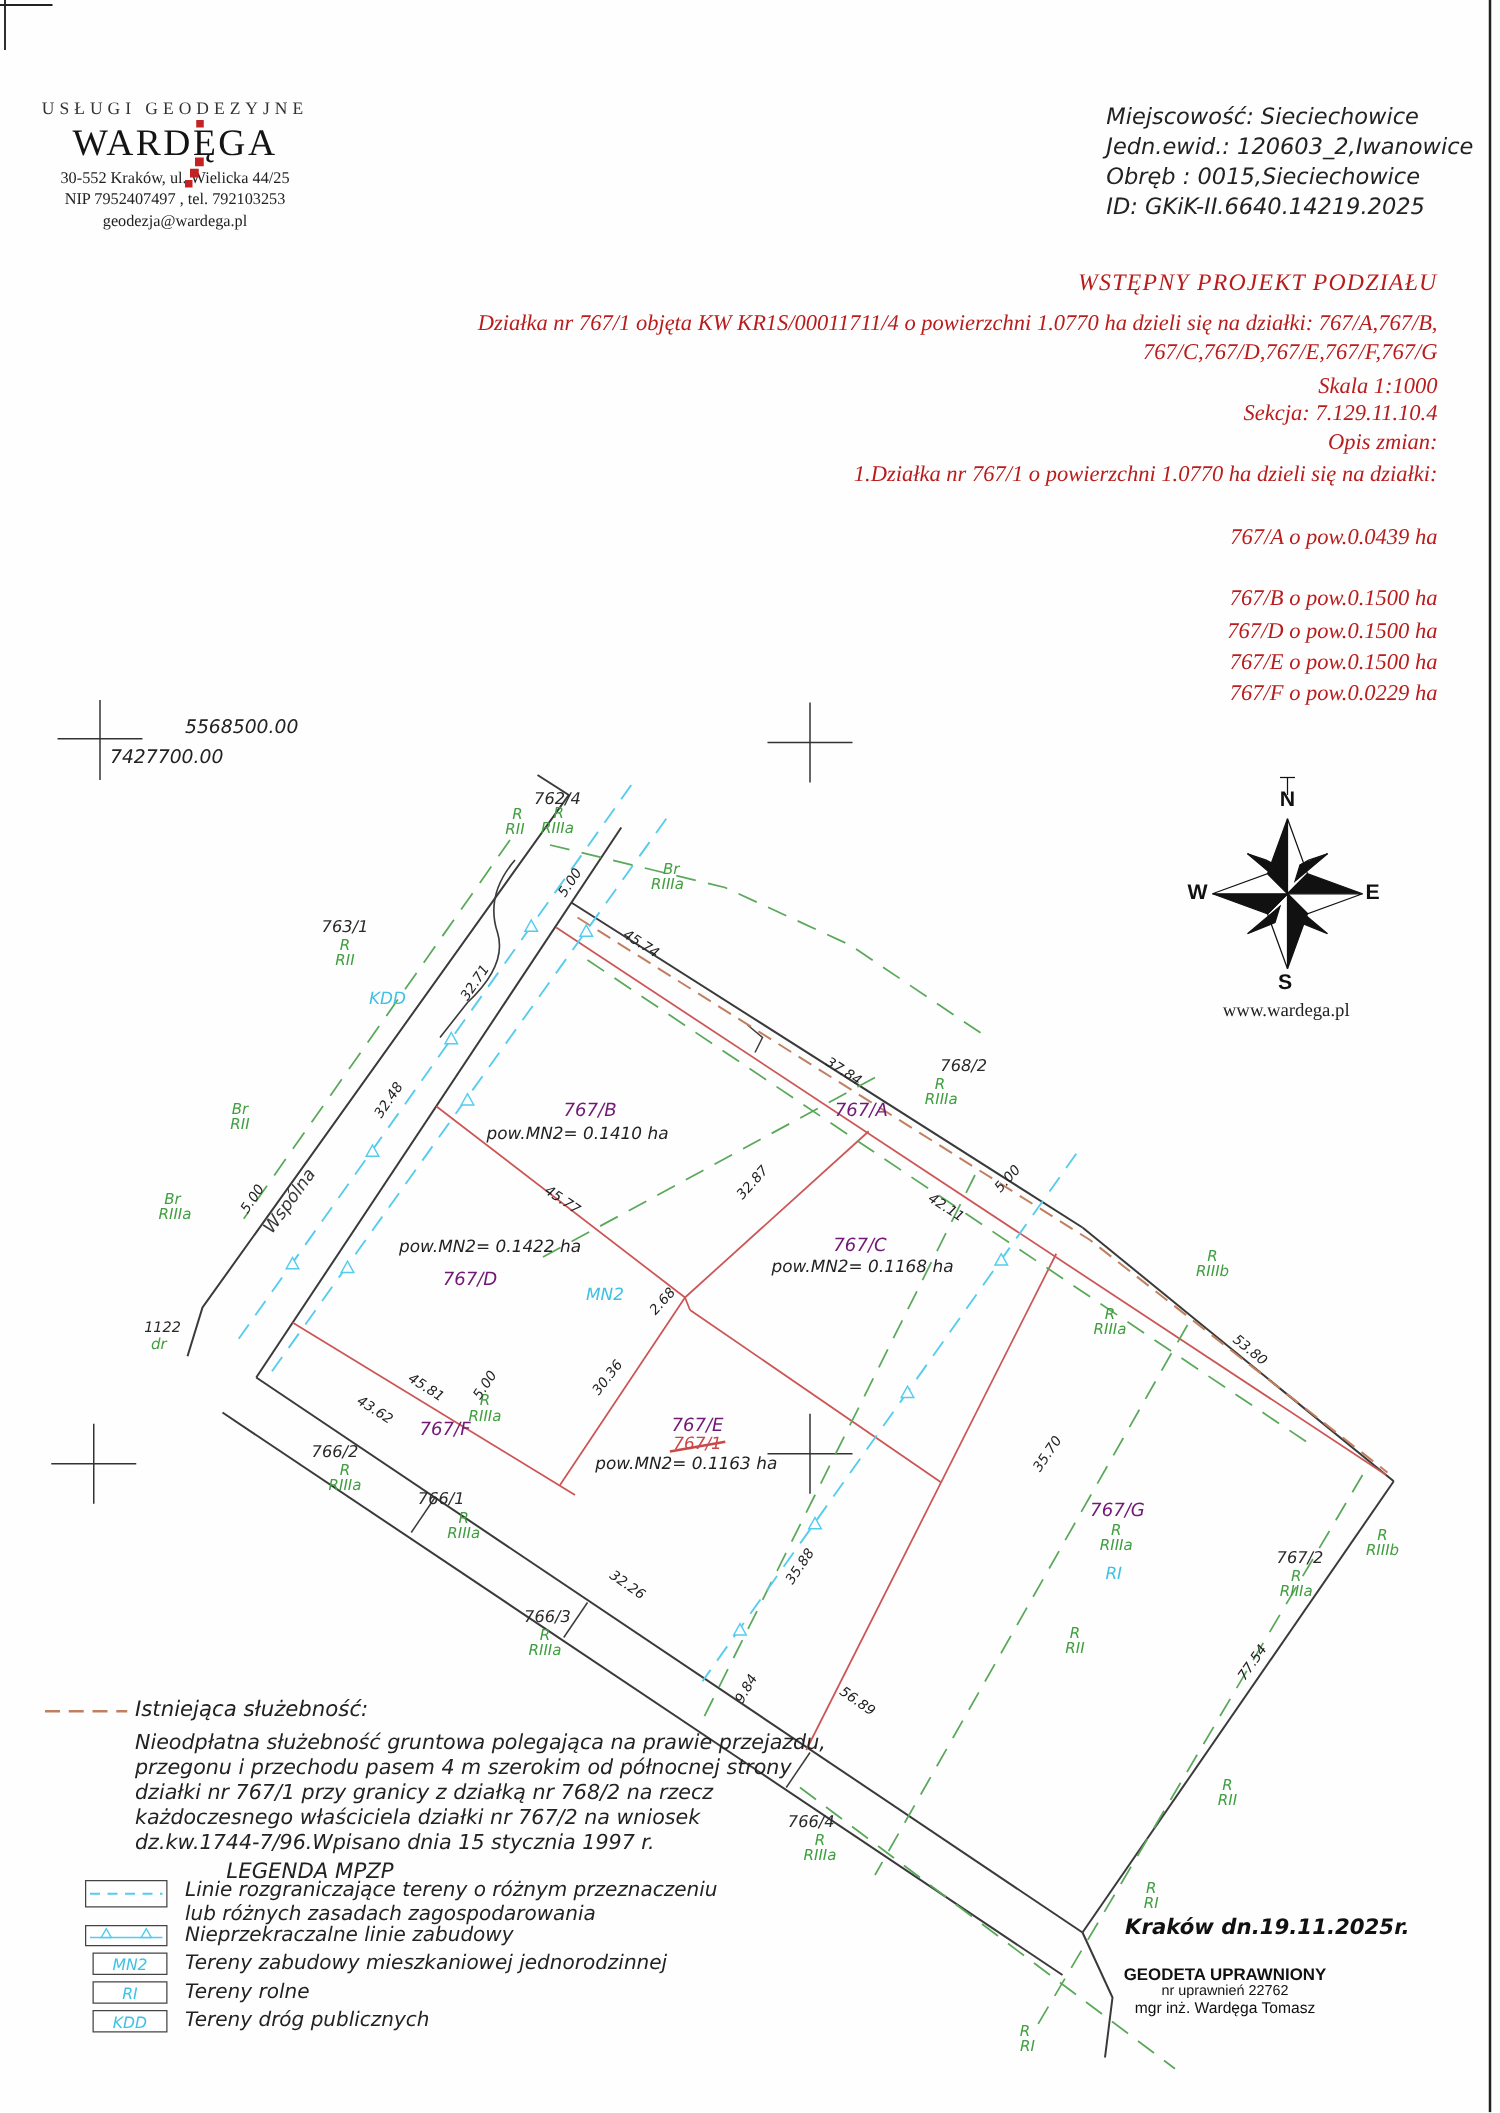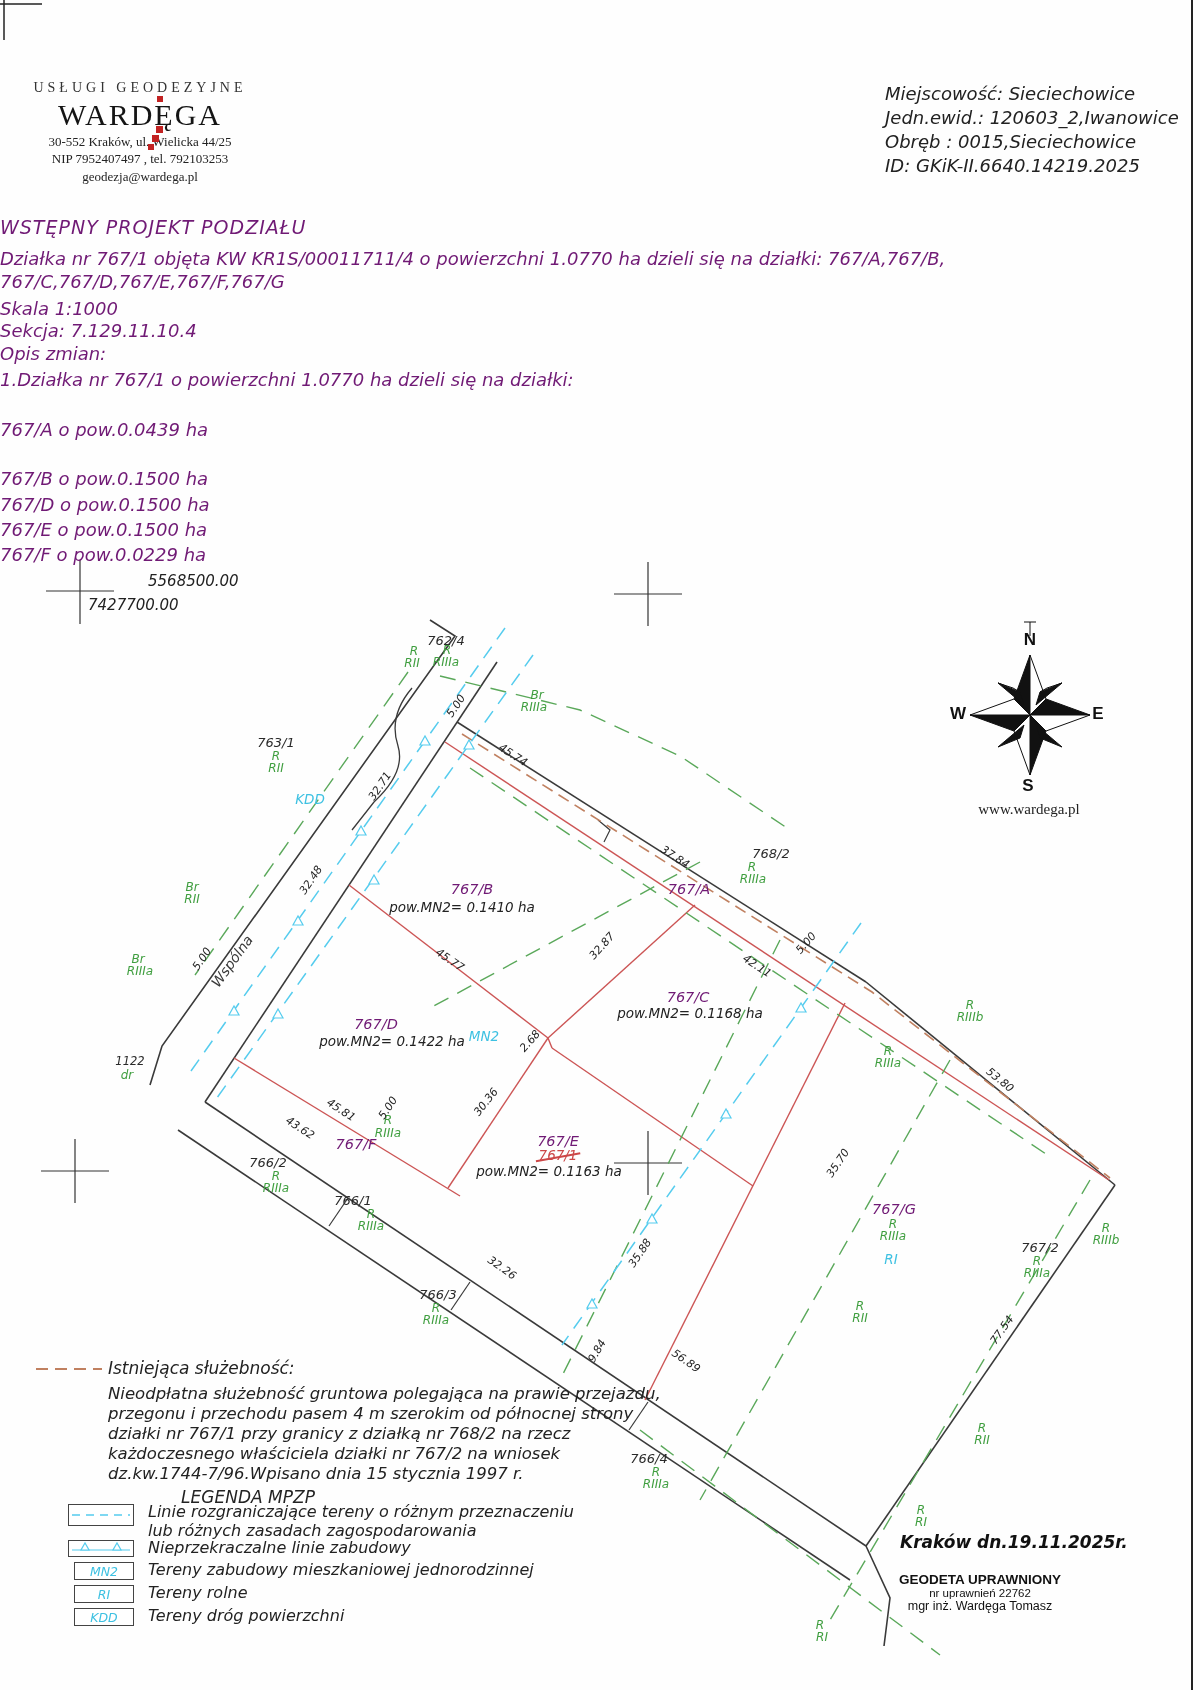--- a/index.html
+++ b/index.html
@@ -12,21 +12,21 @@
               font-family:"Liberation Serif",serif;color:#222;}
   .lh-top{font-size:14px;letter-spacing:4px;color:#333;}
   .lh-name{font-size:30px;font-weight:normal;letter-spacing:2px;margin-top:2px;color:#141414;position:relative;}
   .lh-addr{font-size:13px;margin-top:3px;line-height:1.1;}
   .redsq{position:absolute;background:#c22222;}
 
   
   .meta{position:absolute;left:885px;top:82px;font-style:italic;font-size:18px;line-height:24px;color:#222;}
 
   
-  .cblk{position:absolute;left:0;width:1150px;text-align:left;font-style:italic;color:#701a75;}
+  .cblk{position:absolute;left:0;width:1150px;text-align:right;font-style:italic;color:#b91c1c;font-family:Liberation Serif, serif;}
   .title{font-size:19px;letter-spacing:1px;}
   .desc{font-size:18px;}
   .mid{font-size:18px;}
   .plist{font-size:18px;}
 
   
   .coordlab{position:absolute;font-style:italic;font-size:15px;color:#222;}
 
   
   .lb{position:absolute;transform:translate(-50%,-50%);font-style:italic;white-space:nowrap;line-height:1;}
@@ -267,21 +267,21 @@
       <span class="lb c-soil" style="left: 820px; top: 1625px;">R</span>
       <span class="lb c-soil" style="left: 822px; top: 1637px;">RI</span>
       <span class="lb c-soil" style="left: 388px; top: 1120px;">R</span>
       <span class="lb c-soil" style="left: 388px; top: 1133px;">RIIIa</span>
       <span class="lb c-red" style="left: 472px; top: 889px;">767/B</span>
       <span class="lb c-area" style="left: 462px; top: 908px;">pow.MN2= 0.1410  ha</span>
       <span class="lb c-red" style="left: 689px; top: 889px;">767/A</span>
       <span class="lb c-red" style="left: 688px; top: 997px;">767/C</span>
       <span class="lb c-area" style="left: 690px; top: 1014px;">pow.MN2= 0.1168  ha</span>
       <span class="lb c-red" style="left: 376px; top: 1024px;">767/D</span>
-      <span class="lb c-area" style="left: 392px; top: 1042px;">pow.MN2= 0.1422  ha</span>
+      <span class="lb c-area" style="left: 392px; top: 998px;">pow.MN2= 0.1422  ha</span>
       <span class="lb c-red" style="left: 558px; top: 1141px;">767/E</span>
       <span class="lb c-redstrike" style="left: 558px; top: 1156px;">767/1</span>
       <span class="lb c-area" style="left: 549px; top: 1172px;">pow.MN2= 0.1163  ha</span>
       <span class="lb c-red" style="left: 356px; top: 1144px;">767/F</span>
       <span class="lb c-red" style="left: 894px; top: 1209px;">767/G</span>
       <span class="lb c-soil" style="left: 893px; top: 1224px;">R</span>
       <span class="lb c-soil" style="left: 893px; top: 1236px;">RIIIa</span>
       <span class="lb c-cyan" style="left: 484px; top: 1037px;">MN2</span>
       <span class="lb c-cyan" style="left: 891px; top: 1260px;">RI</span>
       <span class="lb c-dim" style="left: 456px; top: 706px; transform: translate(-50%, -50%) rotate(-56deg);">5.00</span>
@@ -356,21 +356,21 @@
     <span class="leg-box" style="left:6px;width:58px;height:16px;">
       <span class="leg-code">RI</span>
     </span>
     <span class="leg-text">Tereny rolne</span>
   </div>
 
   <div class="leg-row" style="top:1608px;">
     <span class="leg-box" style="left:6px;width:58px;height:16px;">
       <span class="leg-code">KDD</span>
     </span>
-    <span class="leg-text">Tereny dróg powierzchni</span>
+    <span class="leg-text">Tereny dróg publicznych</span>
   </div>
 
   <div class="krakow">Kraków  dn.19.11.2025r.</div>
   <div class="geo">
     <div class="g1">GEODETA UPRAWNIONY</div>
     <div class="g2">nr uprawnień 22762</div>
     <div class="g3">mgr inż. Wardęga Tomasz</div>
   </div>
 
 </div>

